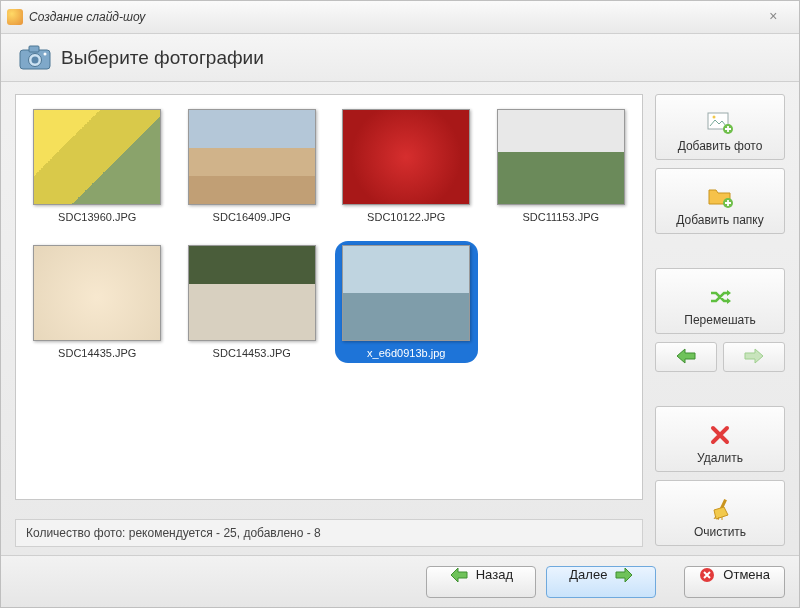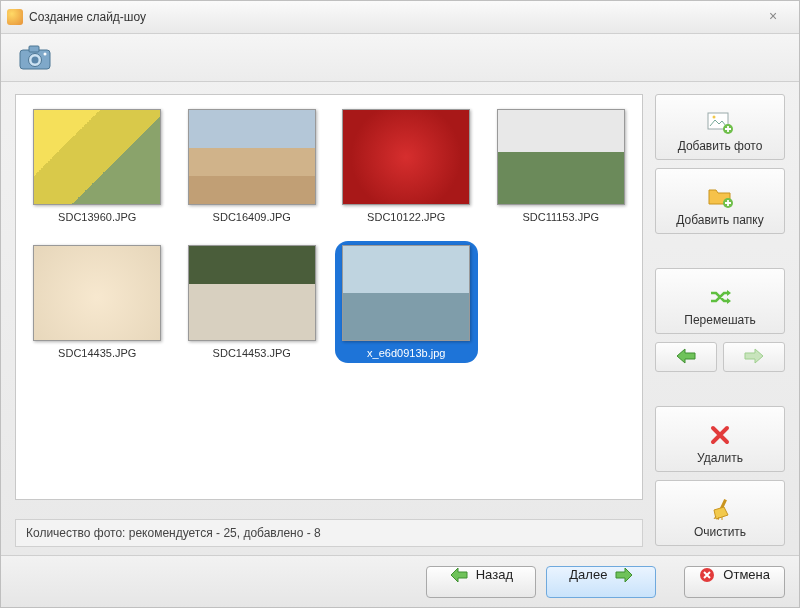--- a/index.html
+++ b/index.html
@@ -20,20 +20,21 @@
   flex-direction: column;
 }
 .titlebar {
   height: 14px;
   background: linear-gradient(#fafafa, #e9e9e9);
   border-bottom: 1px solid #d0d0d0;
   display: flex;
   align-items: center;
   padding: 16px 6px;
   gap: 6px;
+  font-style: italic;
 }
 .titlebar .app-icon {
   width: 16px; height: 16px;
   background: radial-gradient(circle at 30% 30%, #ffd966, #e69138);
   border-radius: 3px;
 }
 .titlebar .title { flex: 1; color: #333; }
 .titlebar .close {
   width: 40px; height: 16px;
   color: #888;
@@ -206,20 +207,21 @@
   <div class="header">
     <span class="cam-icon">
       <svg width="32" height="26" viewBox="0 0 32 26">
         <rect x="1" y="5" width="30" height="19" rx="3" fill="#7fa8c9" stroke="#4d7694"></rect>
         <rect x="10" y="1" width="10" height="6" rx="1" fill="#7fa8c9" stroke="#4d7694"></rect>
         <circle cx="16" cy="15" r="6.5" fill="#cde2f2" stroke="#4d7694"></circle>
         <circle cx="16" cy="15" r="3.5" fill="#5c87aa"></circle>
         <circle cx="26" cy="9" r="1.5" fill="#fff"></circle>
       </svg>
     </span>
+    <h1>Выберите фотографии</h1>
   </div>
 
   <div class="content">
     <div class="left-col">
       <div class="thumb-area">
         <div class="grid" id="grid">
             <div class="thumb">
               <div class="thumb-img t0"></div>
               <div class="thumb-label">SDC13960.JPG</div>
             </div>

